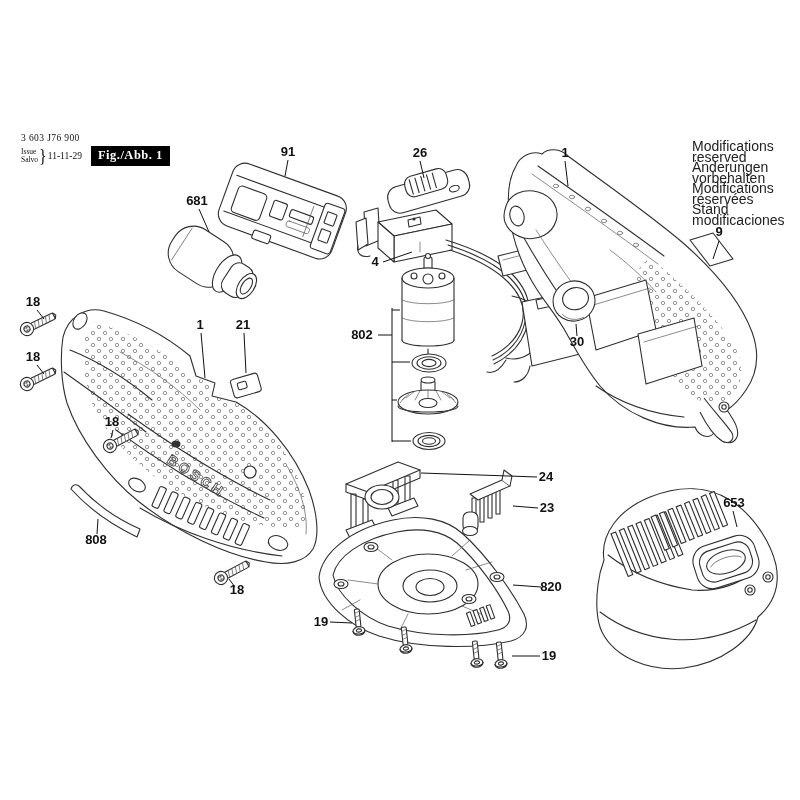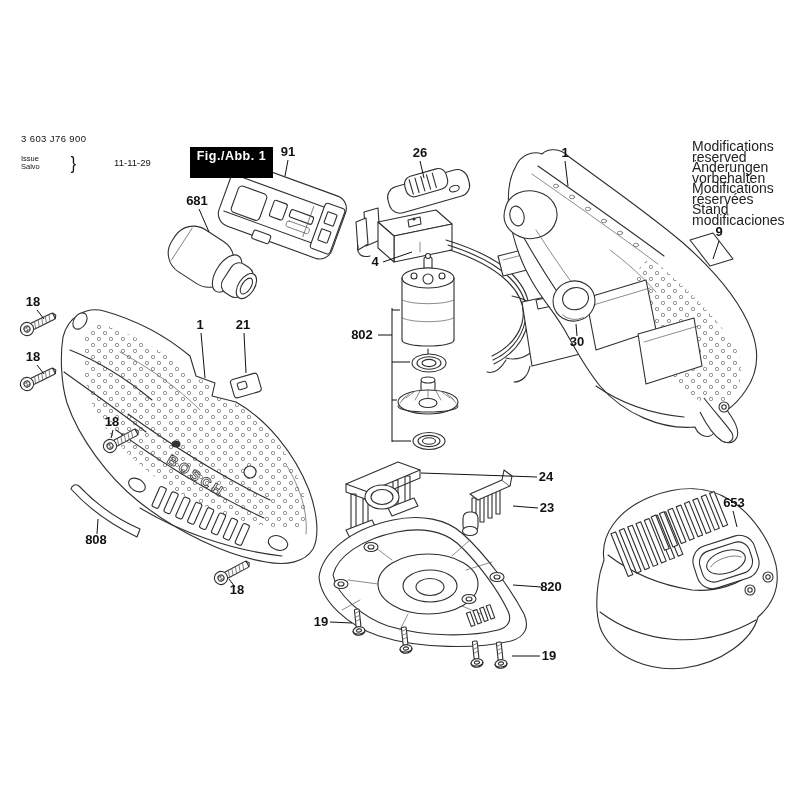--- a/index.html
+++ b/index.html
@@ -9,28 +9,28 @@
   
   .ln{fill:none;stroke:#2f2f2f;stroke-width:1.1;stroke-linecap:round;stroke-linejoin:round;}
   .fw{fill:#fff;stroke:#2f2f2f;stroke-width:1.1;stroke-linejoin:round;}
   .thin{fill:none;stroke:#5a5a5a;stroke-width:0.7;stroke-linecap:round;}
   .dk{fill:#333;stroke:none;}
   .callout-line{stroke:#111;stroke-width:1;fill:none;}
   .callout-text{font:bold 13px "Liberation Sans",sans-serif;fill:#111;}
   .logo-text{font:bold 14px "Liberation Sans",sans-serif;letter-spacing:3px;
              fill:none;stroke:#4a4a4a;stroke-width:0.9;}
   
-  .doc-head{position:absolute;left:21px;top:133px;}
+  .doc-head{position:absolute;left:21px;top:133px;font-family:Liberation Serif, serif;}
   .doc-number{font-size:9.5px;letter-spacing:0.4px;margin-bottom:3px;}
-  .issue-row{display:flex;align-items:center;gap:30px;}
+  .issue-row{display:flex;align-items:center;}
   .issue-stack{display:flex;flex-direction:column;font-size:7.5px;line-height:8px;}
   .brace{font-size:16px;font-weight:300;margin:0 1px 0 1px;transform:scaleY(1.2);}
-  .date{font-size:9.5px;margin-left:7px;}
+  .date{font-size:9.5px;margin-left:0;}
   .fig-box{background:#000;color:#fff;font-weight:bold;font-size:12.5px;
-           padding:2px 7px 15px 7px;margin-left:9px;letter-spacing:0.5px;}
+           padding:2px 7px 3px 7px;margin-left:9px;letter-spacing:0.5px;}
   .notices{position:absolute;left:692px;top:141px;font-size:14px;line-height:10.5px;color:#222;}
 </style>
 </head>
 <body>
 
 <div class="page">
 
 <svg width="800" height="800" viewBox="0 0 800 800">
   <defs>
     <pattern id="dots" width="12" height="12" patternUnits="userSpaceOnUse">

